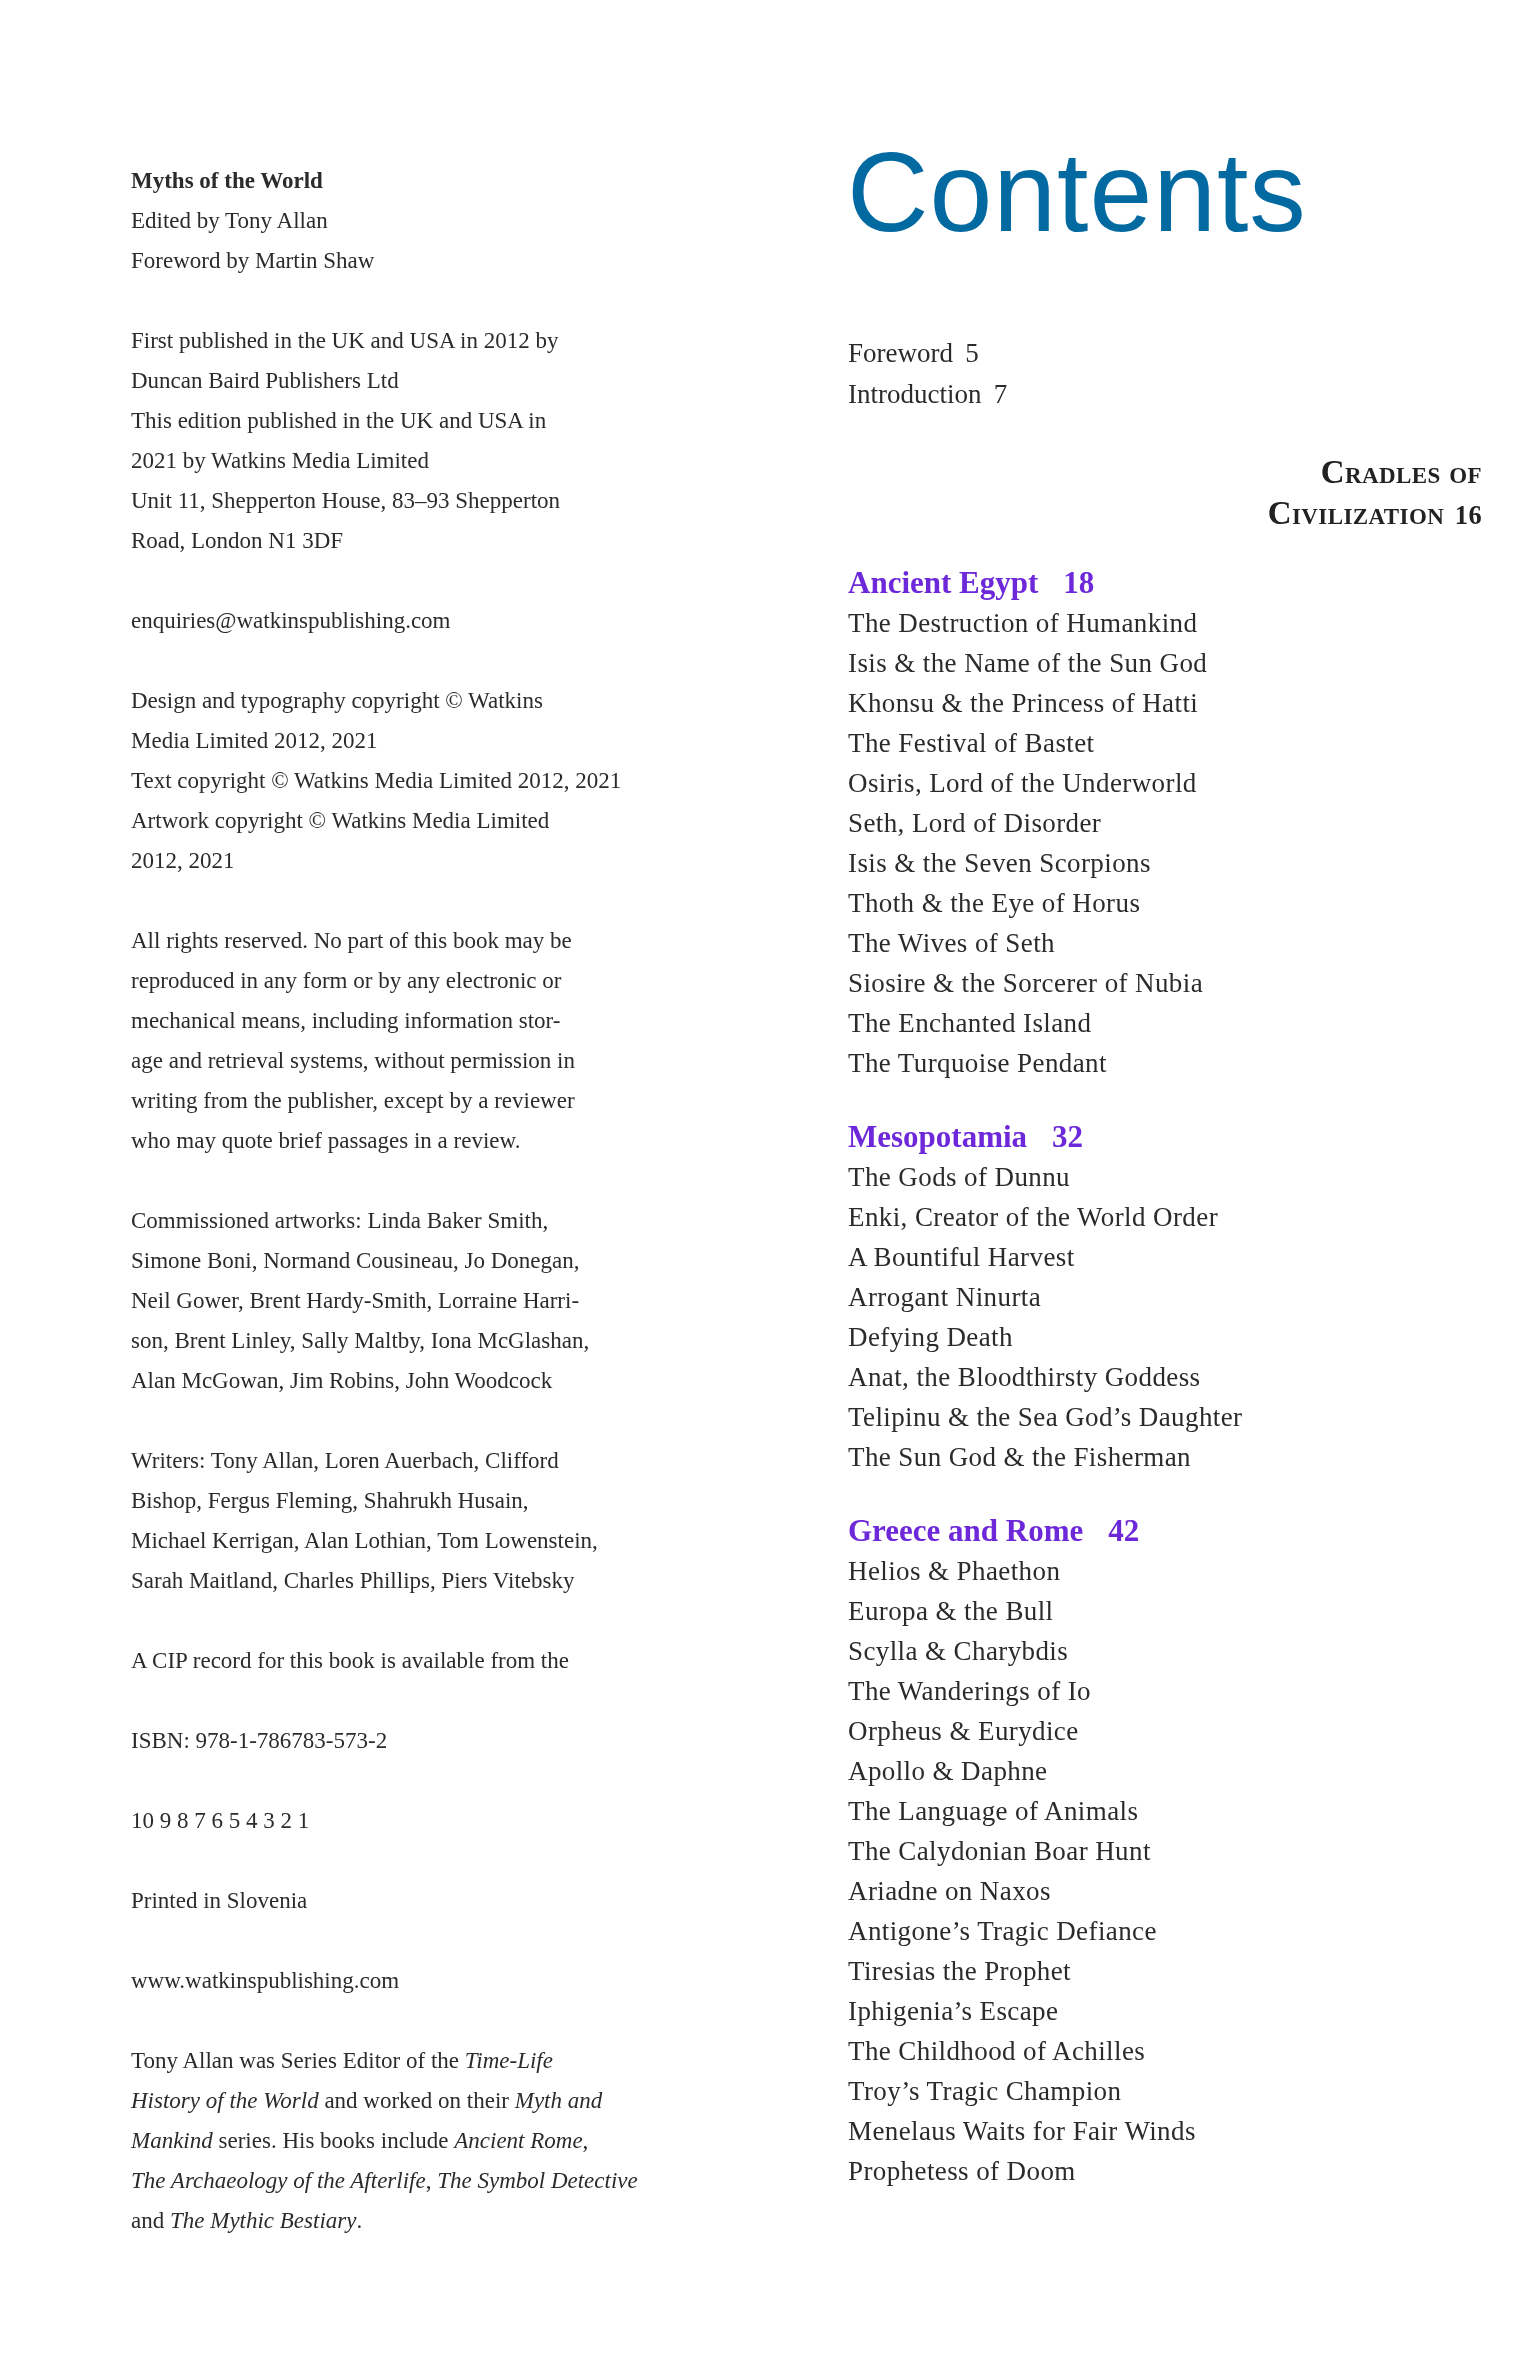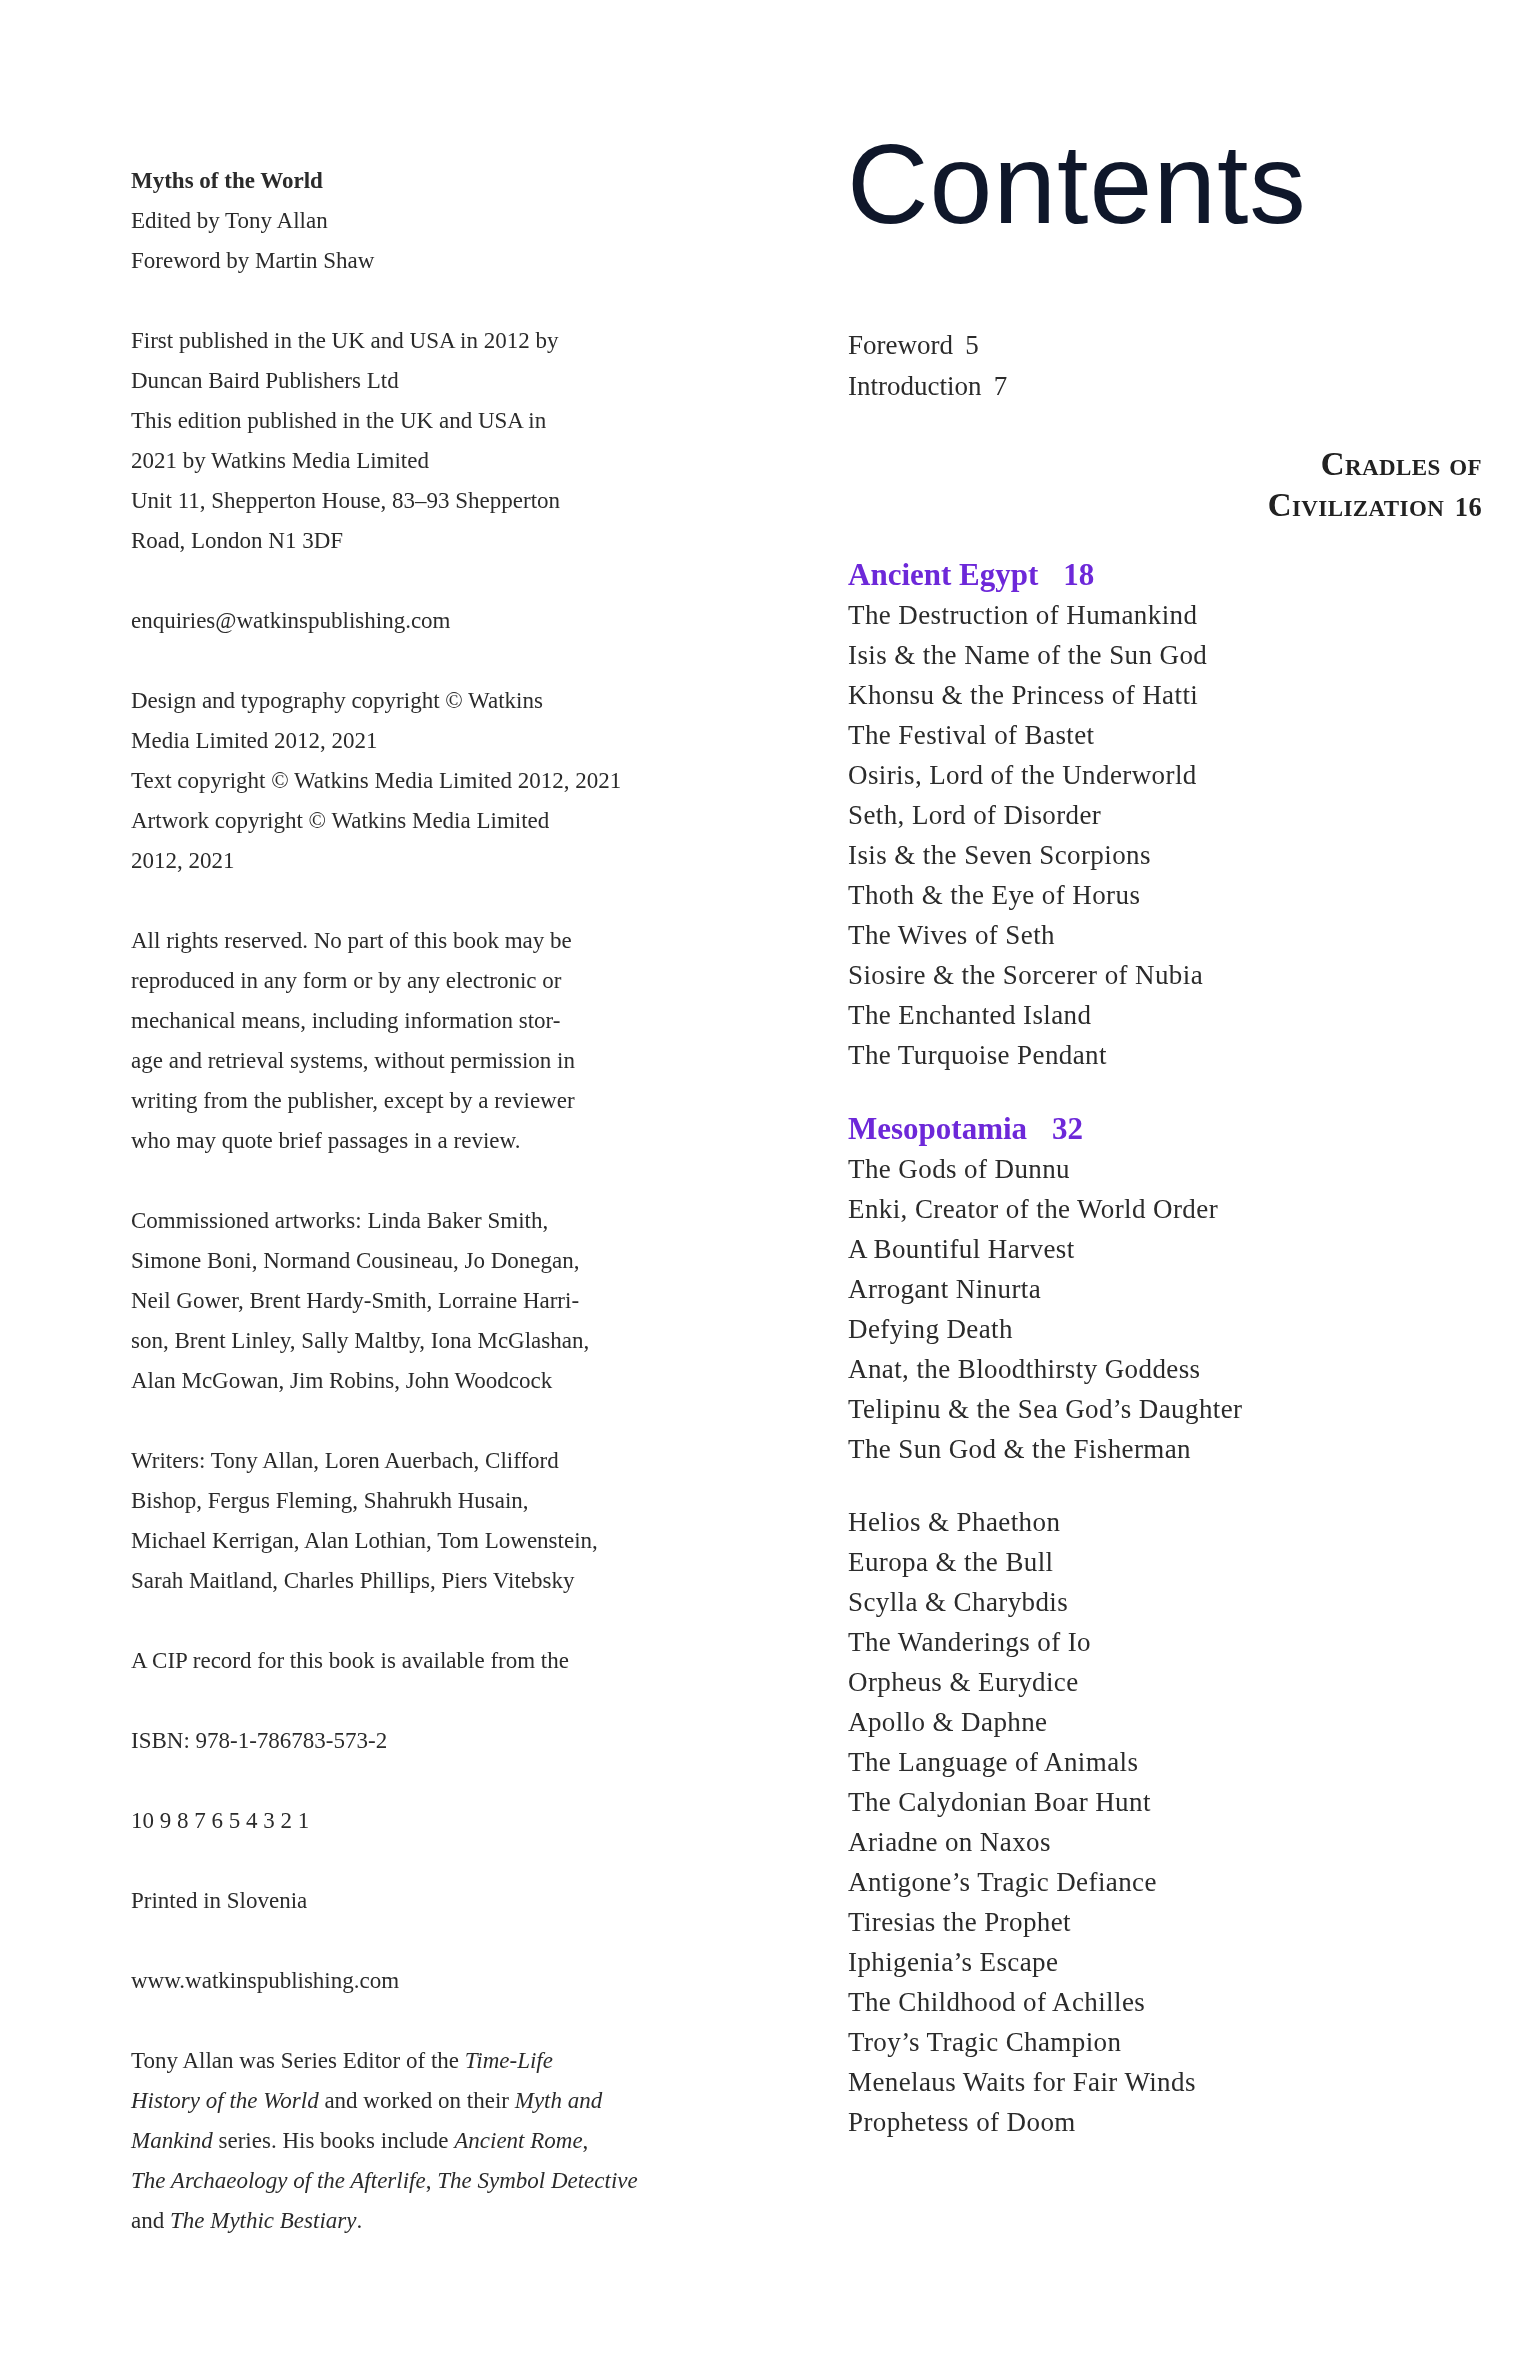--- a/index.html
+++ b/index.html
@@ -13,22 +13,22 @@
   }
   .left p { margin: 0 0 40px 0; }
   .left .title-block .book-title { font-weight: bold; }
   .left .line { display: block; }
   .left i { font-style: italic; }
   .right {
     position: absolute; left: 848px; top: 123px; width: 634px;
   }
   .contents-heading {
     font-family: "Liberation Sans", "DejaVu Sans", sans-serif;
-    font-size: 113px; color: #0f172a; font-weight: normal;
-    margin: 4px 0 0 -0.9px; line-height: 114px; letter-spacing: 0.9px;
+    font-size: 113px; color: #0369a1; font-weight: normal;
+    margin: 12px 0 0 -0.9px; line-height: 114px; letter-spacing: 0.9px;
   }
   .front-list { margin-top: 84px; font-size: 27px; line-height: 41px; }
   .front-list .entry .pg { margin-left: 12.3px; }
   .part-heading {
     margin-top: 37px; font-size: 33px; line-height: 41px; font-weight: bold;
     font-variant: small-caps; letter-spacing: 0.4px; color: #222; text-align: right;
   }
   .part-heading .pg { font-variant: normal; font-size: 26.4px; margin-left: 10.6px; }
   .section { margin-top: 33px; }
   .section:first-of-type { margin-top: 26.4px; }
@@ -146,20 +146,21 @@
         <div class="story">The Gods of Dunnu</div>
         <div class="story">Enki, Creator of the World Order</div>
         <div class="story">A Bountiful Harvest</div>
         <div class="story">Arrogant Ninurta</div>
         <div class="story">Defying Death</div>
         <div class="story">Anat, the Bloodthirsty Goddess</div>
         <div class="story">Telipinu &amp; the Sea God’s Daughter</div>
         <div class="story">The Sun God &amp; the Fisherman</div>
       </div>
       <div class="section">
+        <div class="section-title"><span>Greece and Rome</span><span class="pg">42</span></div>
         <div class="story">Helios &amp; Phaethon</div>
         <div class="story">Europa &amp; the Bull</div>
         <div class="story">Scylla &amp; Charybdis</div>
         <div class="story">The Wanderings of Io</div>
         <div class="story">Orpheus &amp; Eurydice</div>
         <div class="story">Apollo &amp; Daphne</div>
         <div class="story">The Language of Animals</div>
         <div class="story">The Calydonian Boar Hunt</div>
         <div class="story">Ariadne on Naxos</div>
         <div class="story">Antigone’s Tragic Defiance</div>

